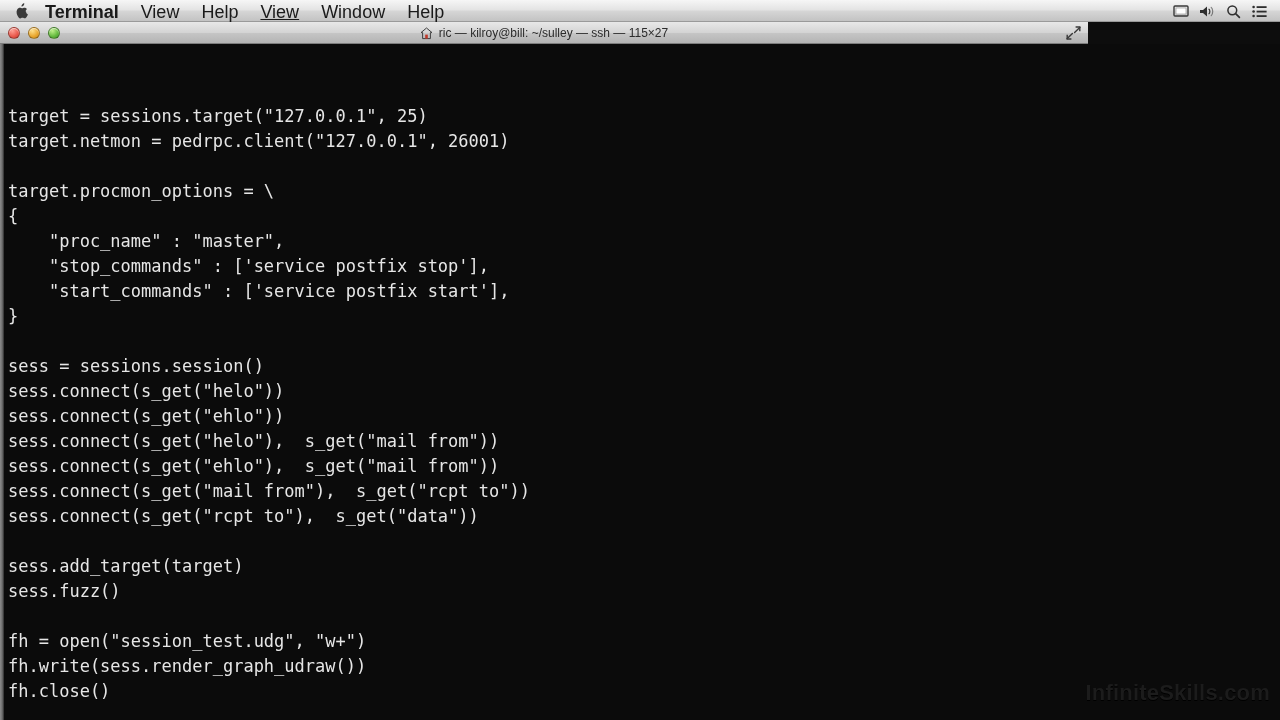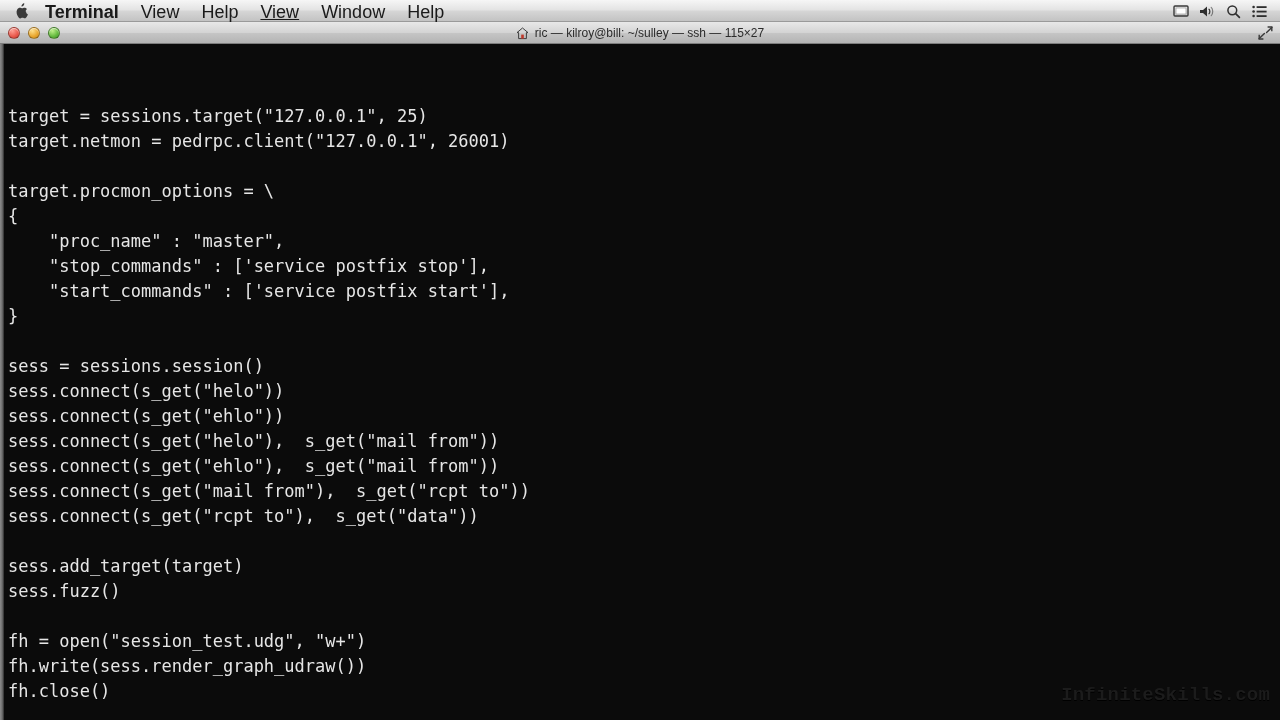--- a/index.html
+++ b/index.html
@@ -46,21 +46,21 @@
     color: #2e2e2e;
   }
 
   
   #window {
     position: absolute; left: 0; top: 22px;
     width: 1280px; height: 698px;
   }
   #titlebar {
     position: relative;
-    width: 1280px; height: 22px;
+    width: 1088px; height: 22px;
     background: linear-gradient(to bottom, #e8e8e8 0%, #d4d4d4 50%, #c6c6c6 51%, #b4b4b4 100%);
     border-bottom: 1px solid #7d7d7d;
     display: flex; align-items: center;
   }
   #traffic-lights {
     position: absolute; left: 8px; top: 0; height: 22px;
     display: flex; align-items: center; gap: 8px;
   }
   .light {
     width: 12px; height: 12px; border-radius: 50%;
@@ -103,22 +103,22 @@
     font-family: "DejaVu Sans Mono", "Liberation Mono", monospace;
     font-size: 17px;
     line-height: 25px;
     color: #e6e6e6;
     white-space: pre;
     letter-spacing: 0px;
   }
   .line { height: 25px; }
   #watermark {
     position: absolute; right: 10px; bottom: 14px;
-    font-size: 19px; font-weight: bold;
-    font-family: Liberation Mono, monospace;
+    font-size: 22px; font-weight: bold;
+    font-family: Liberation Sans, sans-serif;
     color: #1c1c1c;
     letter-spacing: 0.2px;
     text-shadow: 0 1px 0 #000;
   }
 </style>
 </head>
 <body>
 
 <div id="screen">
 

